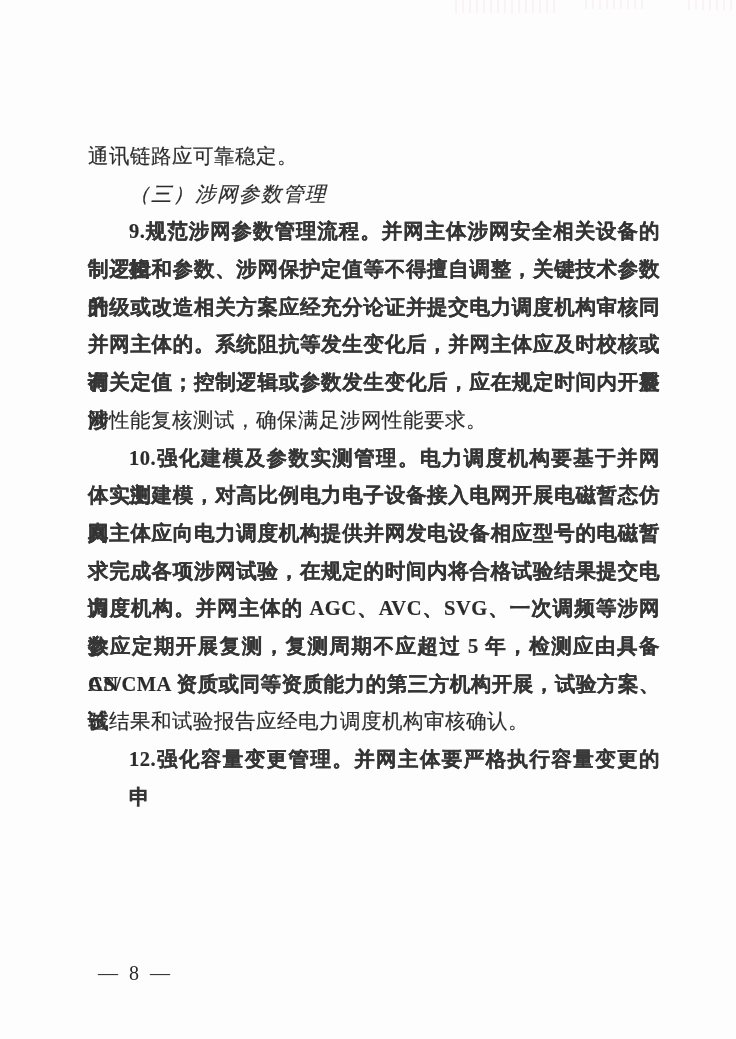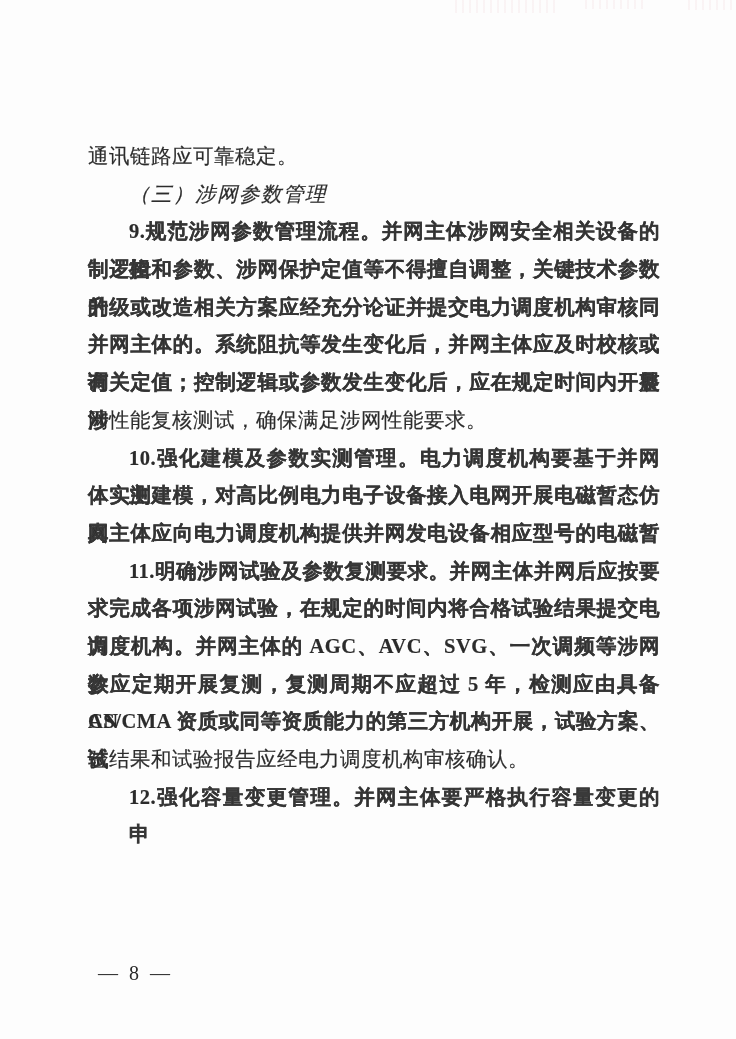--- a/index.html
+++ b/index.html
@@ -84,21 +84,20 @@
       <div class="doc-line indent heading">（三）涉网参数管理</div>
       <div class="doc-line justify indent">9.规范涉网参数管理流程。并网主体涉网安全相关设备的控</div>
       <div class="doc-line justify">制逻辑和参数、涉网保护定值等不得擅自调整，关键技术参数的</div>
       <div class="doc-line justify">升级或改造相关方案应经充分论证并提交电力调度机构审核同</div>
       <div class="doc-line justify">并网主体的。系统阻抗等发生变化后，并网主体应及时校核或调整</div>
       <div class="doc-line justify">有关定值；控制逻辑或参数发生变化后，应在规定时间内开展涉</div>
       <div class="doc-line">网性能复核测试，确保满足涉网性能要求。</div>
       <div class="doc-line justify indent">10.强化建模及参数实测管理。电力调度机构要基于并网主</div>
       <div class="doc-line justify">体实测建模，对高比例电力电子设备接入电网开展电磁暂态仿真</div>
       <div class="doc-line justify">网主体应向电力调度机构提供并网发电设备相应型号的电磁暂</div>
-      <div class="doc-line justify indent">11.明确涉网试验及参数复测要求。并网主体并网后应按要</div>
       <div class="doc-line justify">求完成各项涉网试验，在规定的时间内将合格试验结果提交电力</div>
       <div class="doc-line justify">调度机构。并网主体的 AGC、AVC、SVG、一次调频等涉网参</div>
       <div class="doc-line justify">数应定期开展复测，复测周期不应超过 5 年，检测应由具备 CN</div>
       <div class="doc-line justify">AS/CMA 资质或同等资质能力的第三方机构开展，试验方案、试</div>
       <div class="doc-line">验结果和试验报告应经电力调度机构审核确认。</div>
       <div class="doc-line justify indent">12.强化容量变更管理。并网主体要严格执行容量变更的申</div>
     </main>
 
   <div class="footer">
     <span>— 8 —</span>

